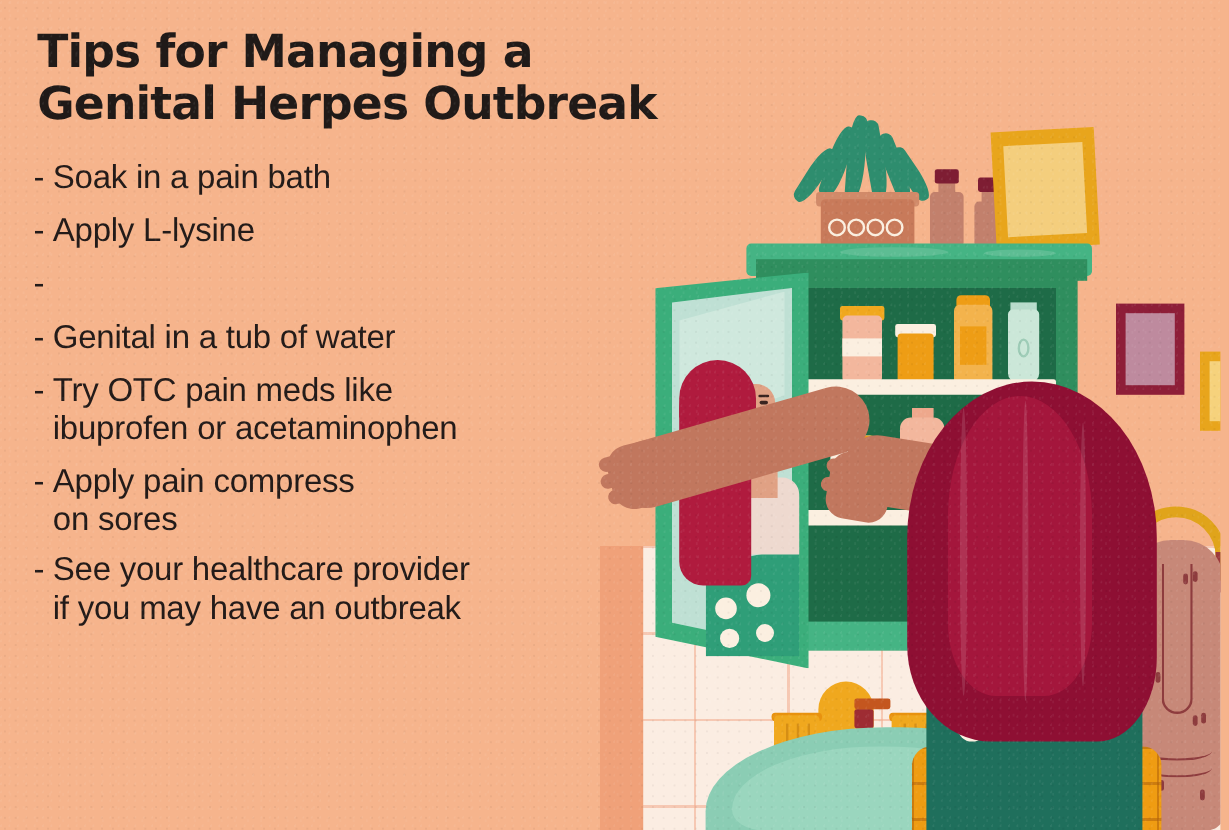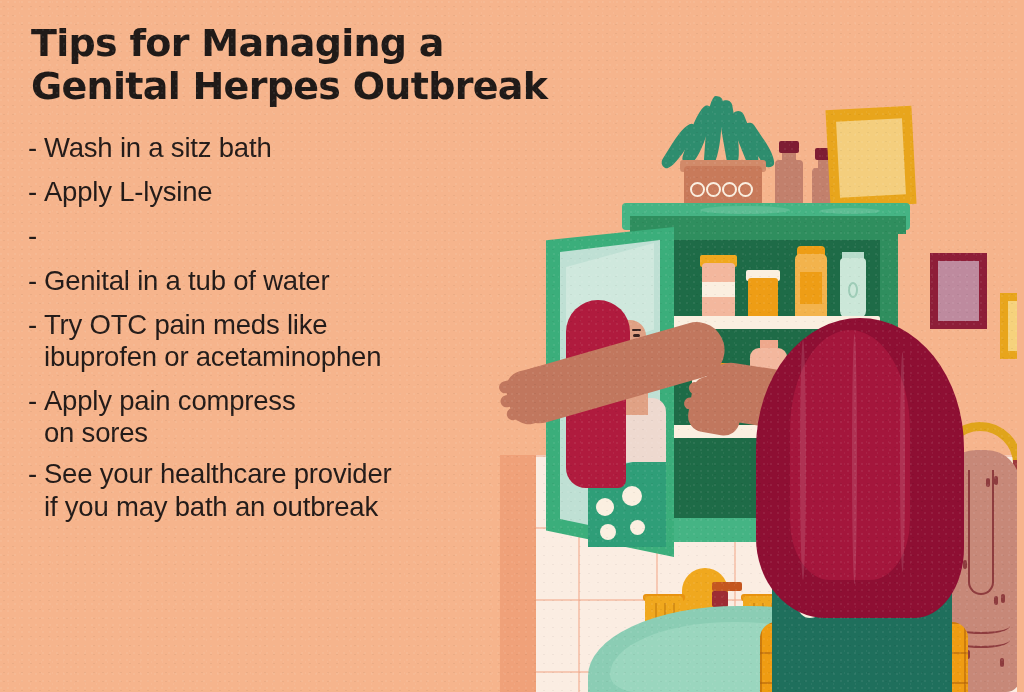--- a/index.html
+++ b/index.html
@@ -472,21 +472,21 @@
     <div class="hair-strand" style="left:900px;top:352px;width:5px;height:220px;"></div>
 
   </div>
 
   <div id="text-panel">
     <div id="page-title" style="color: rgb(32, 26, 24);">Tips for Managing a
 Genital Herpes Outbreak</div>
     <ul id="tips-list">
         <li class="tip-item">
           <span class="tip-dash">-</span>
-          <span class="tip-text">Wash in a sitz bath</span>
+          <span class="tip-text">Soak in a pain bath</span>
         </li>
         <li class="tip-item">
           <span class="tip-dash">-</span>
           <span class="tip-text">Apply L-lysine</span>
         </li>
         <li class="tip-item">
           <span class="tip-dash">-</span>
         </li>
         <li class="tip-item">
           <span class="tip-dash">-</span>
@@ -498,19 +498,19 @@
 ibuprofen or acetaminophen</span>
         </li>
         <li class="tip-item tight">
           <span class="tip-dash">-</span>
           <span class="tip-text">Apply pain compress
 on sores</span>
         </li>
         <li class="tip-item tight">
           <span class="tip-dash">-</span>
           <span class="tip-text">See your healthcare provider
-if you may bath an outbreak</span>
+if you may have an outbreak</span>
         </li>
       </ul>
   </div>
 
   <div class="layer" id="grain"></div>
 </div>
 
 </body></html>

